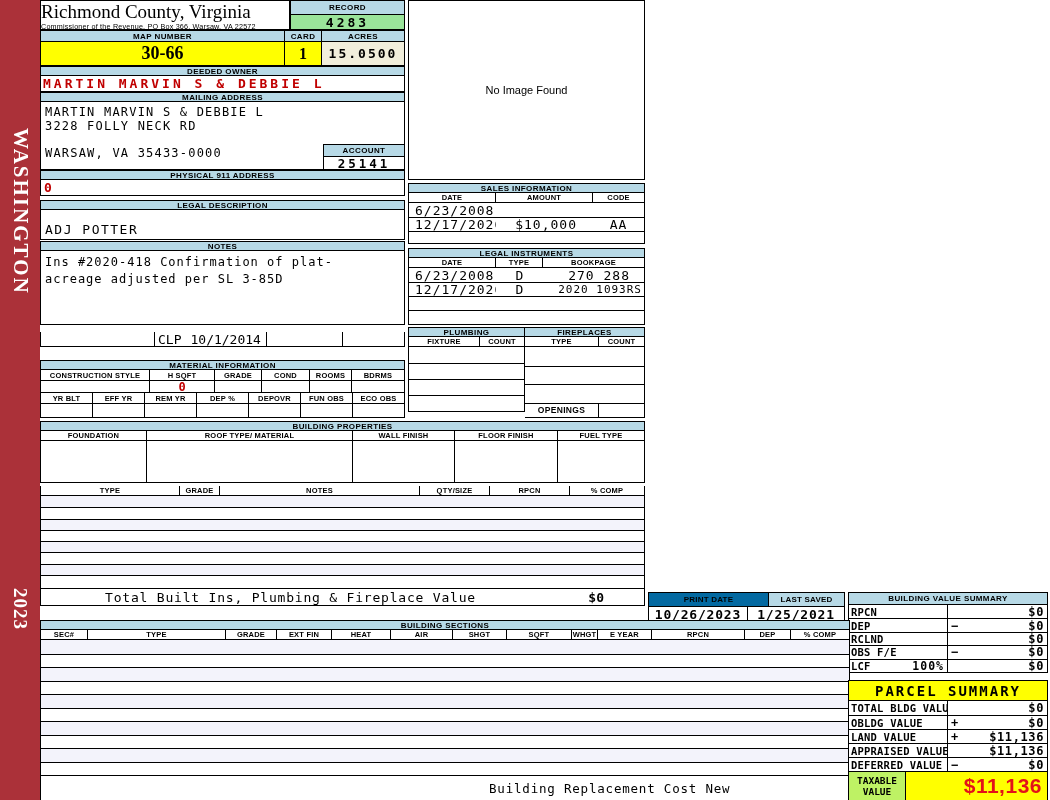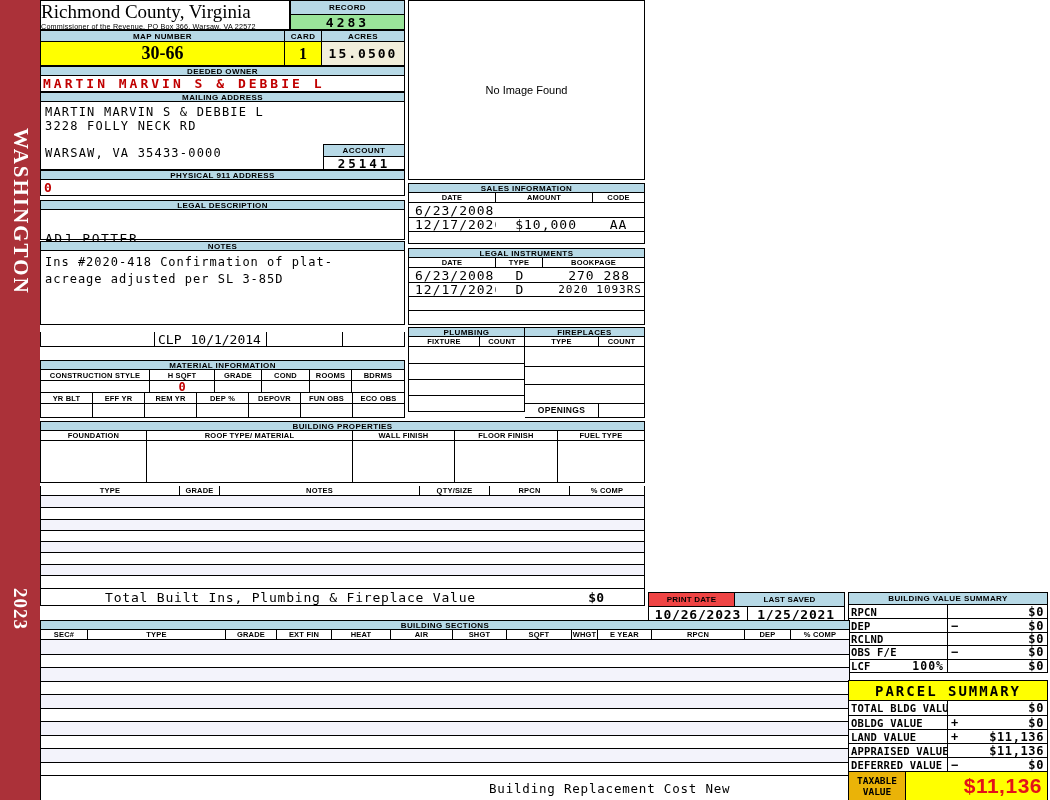--- a/index.html
+++ b/index.html
@@ -76,21 +76,21 @@
     <div class="mono b" style="height:12px;display:flex;align-items:center;justify-content:center;font-size:12.5px;letter-spacing:3px">25141</div>
   </div>
 </div>
 
 <div class="abs bar" style="left:40px;top:170px;width:365px;height:10px">PHYSICAL 911 ADDRESS</div>
 <div class="abs bb" style="left:40px;top:180px;width:365px;height:16px;display:flex;align-items:center">
   <span class="mono b" style="color:#c00000;font-size:13px;padding-left:3px">0</span>
 </div>
 
 <div class="abs bar" style="left:40px;top:200px;width:365px;height:10px">LEGAL DESCRIPTION</div>
-<div class="abs bb" style="left:40px;top:210px;width:365px;height:30px;padding:19px 0 0 4px">
+<div class="abs bb" style="left:40px;top:210px;width:365px;height:30px;padding:10px 0 0 4px">
   <span class="mono" style="font-size:13px;letter-spacing:1.5px">ADJ POTTER</span>
 </div>
 
 <div class="abs bar" style="left:40px;top:241px;width:365px;height:10px">NOTES</div>
 <div class="abs bb" style="left:40px;top:251px;width:365px;height:74px;padding:3px 0 0 4px">
   <div class="mono" style="font-size:12px;letter-spacing:1px;line-height:17px;white-space:nowrap">Ins #2020-418 Confirmation of plat-</div>
   <div class="mono" style="font-size:12px;letter-spacing:1px;line-height:17px;white-space:nowrap">acreage adjusted per SL 3-85D</div>
 </div>
 
 <div class="abs" style="left:408px;top:0;width:237px;height:180px;border:1px solid #000;background:#fff;display:flex;align-items:center;justify-content:center">
@@ -262,21 +262,21 @@
     <div class="sep" style="height:13px"></div>
     <div class="dr sep" style="height:17px">
       <span class="mono" style="margin-left:64px;font-size:13px;letter-spacing:.8px">Total Built Ins, Plumbing &amp; Fireplace Value</span>
       <span class="mono b" style="margin-left:auto;margin-right:40px;font-size:13px">$0</span>
     </div>
   </div>
 </div>
 
 <div class="abs" style="left:648px;top:592px;width:197px">
   <div class="r" style="height:15px;border:1px solid #000;background:#b7d9e6">
-    <div class="c hc" style="width:86px;font-size:8px;background:#ef4444">PRINT DATE</div>
+    <div class="c hc" style="width:120px;font-size:8px;background:#0369a1">PRINT DATE</div>
     <div class="c hc" style="flex:1;font-size:8px;background:#b7d9e6">LAST SAVED</div>
   </div>
   <div class="r bb" style="height:15px">
     <div class="c mono b" style="width:99px;font-size:13px;letter-spacing:.8px">10/26/2023</div>
     <div class="c mono b" style="flex:1;font-size:13px;letter-spacing:.8px">1/25/2021</div>
   </div>
 </div>
 
 <div class="abs" style="left:848px;top:592px;width:200px">
   <div class="bar" style="height:13px">BUILDING VALUE SUMMARY</div>
@@ -406,19 +406,19 @@
     <div class="vr" style="height:14px">
       <div class="vlab">
           <span>DEFERRED VALUE</span>
         </div>
       <div class="vval">
           <span class="vop">−</span>
           <span class="vnum">$0</span>
         </div>
     </div>
     <div class="vr" style="height:29px">
-      <div class="mono b" style="width:57px;border-right:1px solid #000;display:flex;align-items:center;justify-content:center;text-align:center;font-size:9.5px;line-height:11px;padding:0 4px;background:#eab308">TAXABLE VALUE</div>
+      <div class="mono b" style="width:57px;border-right:1px solid #000;display:flex;align-items:center;justify-content:center;text-align:center;font-size:9.5px;line-height:11px;padding:0 4px;background:#bef264">TAXABLE VALUE</div>
       <div style="flex:1;background:#ffff00;display:flex;align-items:center;justify-content:flex-end;padding-right:5px">
         <span class="b" style="color:#e31219;font-size:21px;letter-spacing:.5px">$11,136</span>
       </div>
     </div>
   </div>
 </div>
 
 </body></html>

